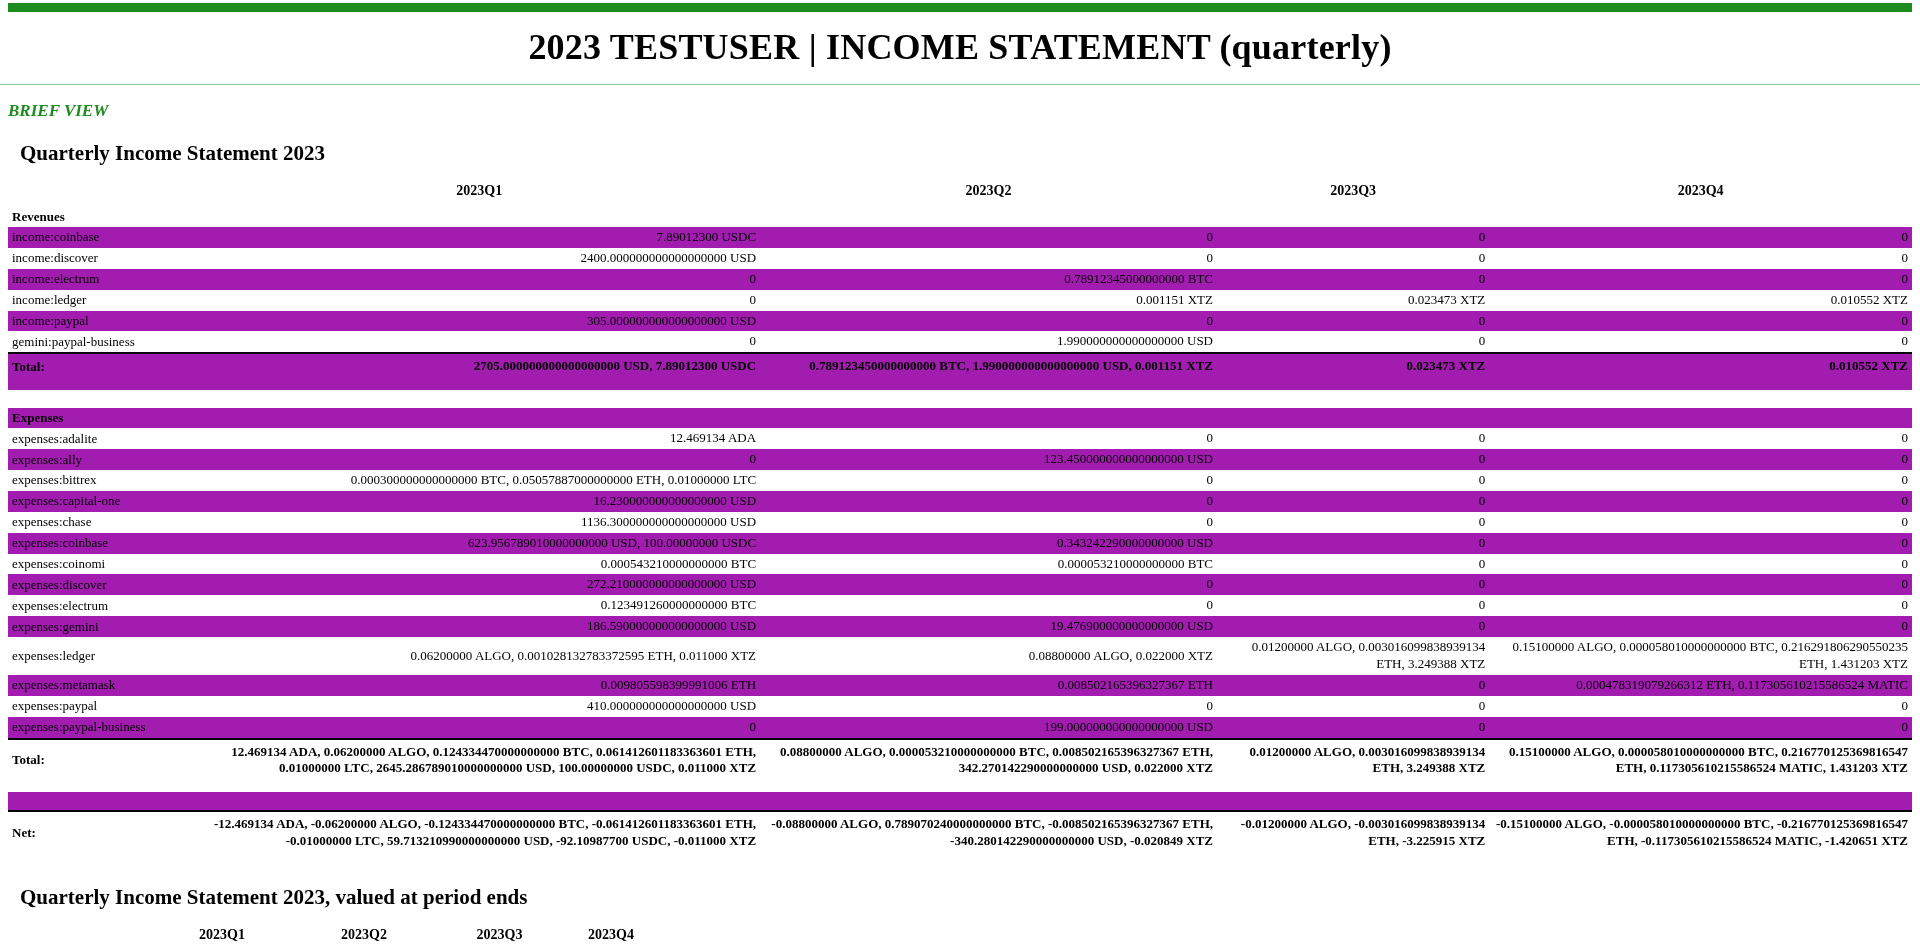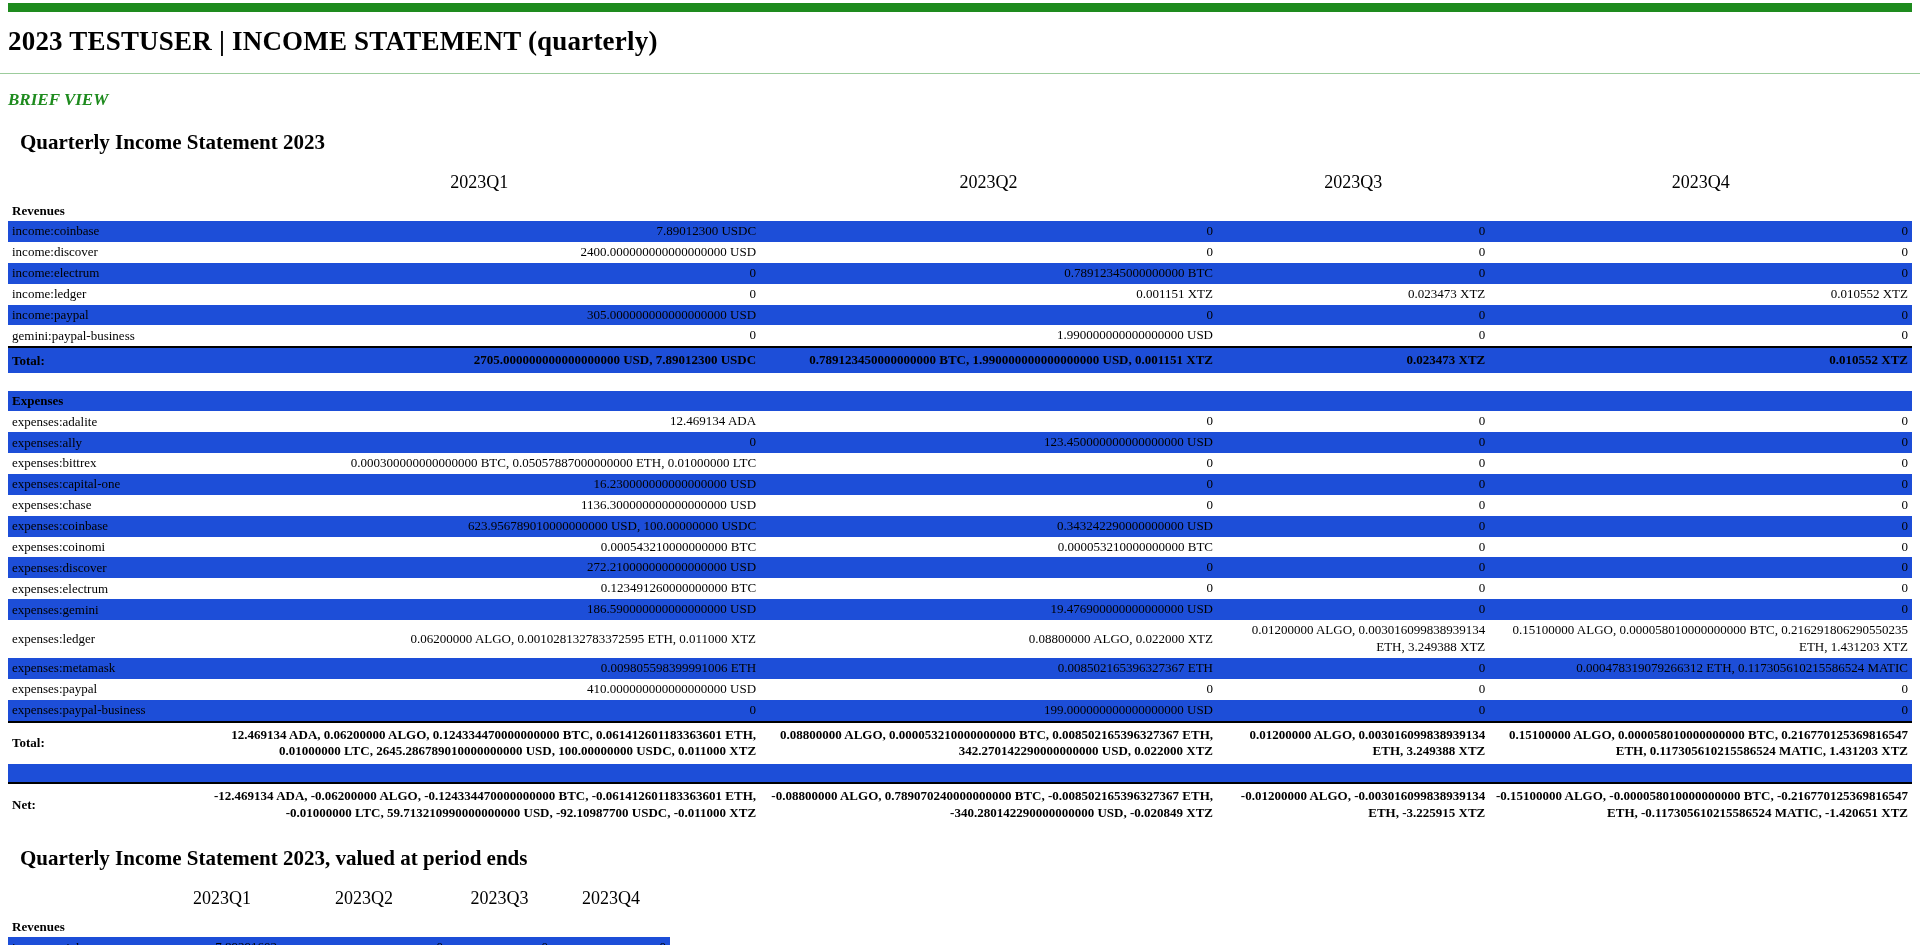--- a/index.html
+++ b/index.html
@@ -13,22 +13,23 @@
     padding: 3px 8px 0 8px;
     width: 1904px;
     overflow: hidden;
   }
   .top-bar {
     height: 9px;
     background: #1e8b1e;
     margin-bottom: 10px;
   }
   h1.report-title {
-    font-size: 27px;
-    font-weight: bold;
+    font-size: 36px;
+    font-weight: bold;
+    text-align: center;
     margin: 14px 0 16px 0;
     letter-spacing: 0.2px;
   }
   hr.green-rule {
     border: none;
     border-top: 1px solid #9ccc9c;
     margin: 0 -8px 0 -8px;
   }
   .brief-view {
     color: #1e8b1e;
@@ -46,34 +47,34 @@
   h2.second-heading { }
   table.stmt {
     border-collapse: collapse;
     table-layout: fixed;
     font-size: 13px;
   }
   table.stmt-main { width: 100%; }
   table.stmt-small { width: 662px; }
   table.stmt td { padding: 2px 4px; vertical-align: middle; }
   table.stmt thead td {
-    font-weight: normal;
-    font-size: 18px;
+    font-weight: bold;
+    font-size: 14px;
     text-align: center;
     padding: 5px 4px 8px 4px;
   }
   td.c-name { text-align: left; white-space: nowrap; overflow: hidden; }
   td.c-num { text-align: right; line-height: 1.3; }
-  tr.alt { background: #1d4ed8; }
+  tr.alt { background: #a21caf; }
   tr.r-section td { font-weight: bold; }
   tr.r-total td, tr.r-net td {
     font-weight: bold;
     border-top: 2px solid #000000;
     padding-top: 4px;
-    padding-bottom: 4px;
+    padding-bottom: 15px;
   }
   tr.r-spacer td { height: 14px; padding: 2px; }
   
   table.stmt-main col.col-name { width: 10%; }
   table.stmt-main col.col-q1 { width: 29.5%; }
   table.stmt-main col.col-q2 { width: 24%; }
   table.stmt-main col.col-q3 { width: 14.3%; }
   table.stmt-main col.col-q4 { width: 22.2%; }
   
   table.stmt-small col.col-name { width: 155px; }

